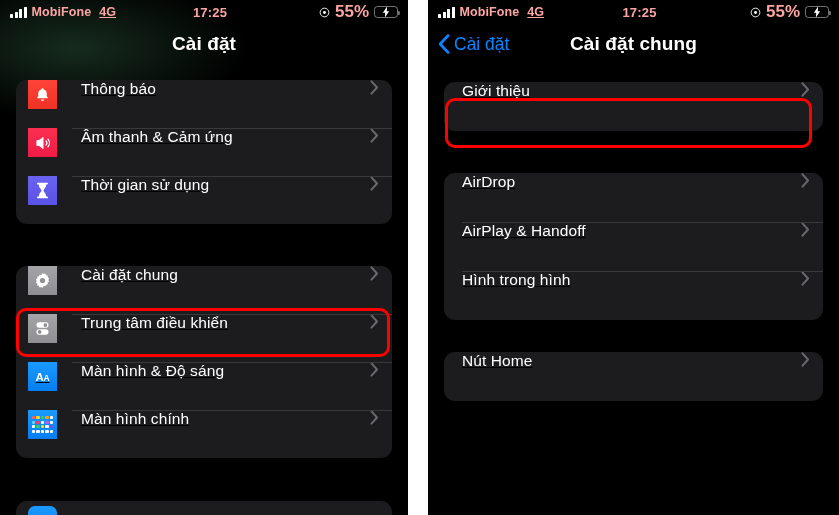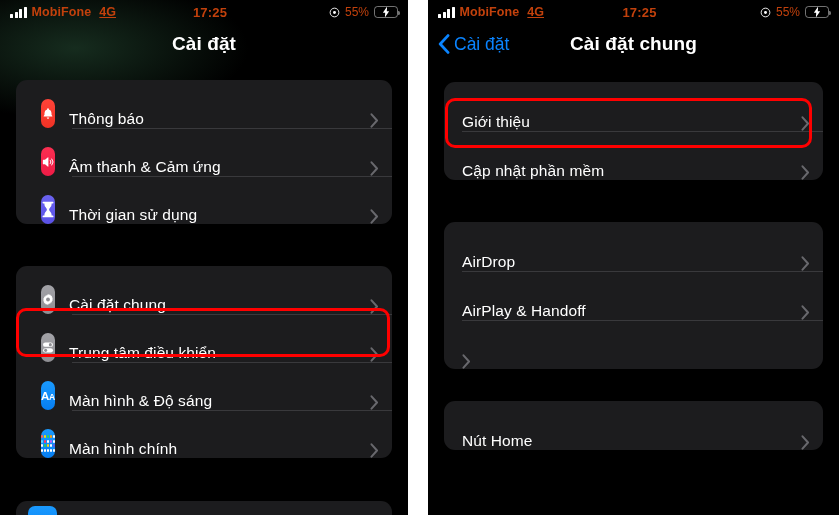--- a/index.html
+++ b/index.html
@@ -34,21 +34,21 @@
     background: radial-gradient(ellipse at 30% 40%, rgba(40,80,55,0.55), rgba(0,0,0,0) 70%);
     pointer-events: none;
   }
 
   
   .statusbar {
     position: relative;
     height: 24px;
     display: flex; align-items: center;
     padding: 0 10px;
-    color: #c2410c;
+    color: #fca5a5;
     font-size: 12.5px;
     font-weight: bold;
     z-index: 3;
   }
   .sb-left { display: flex; align-items: center; gap: 5px; }
   .bars { display: flex; align-items: flex-end; gap: 1.5px; height: 11px; }
   .bars i { display: block; width: 3px; background: #ffffff; border-radius: 0.5px; }
   .bars i:nth-child(1) { height: 4px; }
   .bars i:nth-child(2) { height: 6px; }
   .bars i:nth-child(3) { height: 8.5px; }
@@ -59,21 +59,21 @@
     position: absolute; left: 0; right: 0; text-align: center;
     font-size: 13px; font-weight: bold; letter-spacing: 0.2px;
     pointer-events: none;
     padding-left: 12px;
   }
   .sb-right {
     margin-left: auto; display: flex; align-items: center; gap: 5px;
     position: relative; z-index: 2;
   }
   .loc-icon { width: 11px; height: 11px; }
-  .batt-pct { font-size: 12px; font-weight: normal; }
+  .batt-pct { font-size: 17px; font-weight: bold; }
   .battery {
     position: relative; width: 24px; height: 12px;
     border: 1.2px solid rgba(255,255,255,0.45);
     border-radius: 3.5px; padding: 1px;
   }
   .battery::after {
     content: ""; position: absolute; right: -3.2px; top: 3.6px;
     width: 2px; height: 4px; border-radius: 0 1.5px 1.5px 0;
     background: rgba(255,255,255,0.45);
   }
@@ -115,38 +115,39 @@
     background: #1c1c1e;
     border-radius: 11px;
     overflow: hidden;
     margin-bottom: 0;
   }
   .group.spacer-lg { margin-bottom: 42px; }
   .group.spacer-md { margin-bottom: 32px; }
 
   .row {
     position: relative;
-    display: flex; align-items: flex-end;
+    display: flex; align-items: flex-start;
     height: 48px;
-    padding: 0 13px 0 25px;
+    padding: 0 13px 0 12px;
     cursor: pointer;
+    text-decoration: underline;
   }
   .row + .row::before {
     content: "";
     position: absolute; top: 0; height: 1px;
     background: #39393c;
   }
   .panel-left .row + .row::before { left: 56px; right: 0; }
   .panel-right .row + .row::before { left: 18px; right: 0; }
 
   .panel-right .row { padding-left: 18px; height: 49px; }
 
   .row-icon {
-    width: 14px; height: 29px; border-radius: 7px;
-    flex: none; margin-right: 14px;
+    width: 29px; height: 29px; border-radius: 0;
+    flex: none; margin-right: 24px;
     display: flex; align-items: center; justify-content: center;
   }
   .row-label {
     color: #ffffff;
     font-size: 15.5px;
     letter-spacing: 0.1px;
     flex: 1;
     white-space: nowrap;
   }
   .chevron {
@@ -422,48 +423,41 @@
 
       <div class="group spacer-lg">
         <div class="row">
           <span class="row-label">Giới thiệu</span>
           <span class="chevron">
             <svg width="9" height="15" viewBox="0 0 9 15">
                 <path d="M1.5 1.3 7 7.5l-5.5 6.2" fill="none" stroke="currentColor" stroke-width="2" stroke-linecap="round" stroke-linejoin="round"></path>
               </svg>
           </span>
         </div>
-        <div class="row">
-          <span class="row-label">Cập nhật phần mềm</span>
-          <span class="chevron">
-            <svg width="9" height="15" viewBox="0 0 9 15">
-                <path d="M1.5 1.3 7 7.5l-5.5 6.2" fill="none" stroke="currentColor" stroke-width="2" stroke-linecap="round" stroke-linejoin="round"></path>
-              </svg>
-          </span>
-        </div>
       </div>
 
       <div class="group spacer-md">
         <div class="row">
           <span class="row-label">AirDrop</span>
           <span class="chevron">
             <svg width="9" height="15" viewBox="0 0 9 15">
                 <path d="M1.5 1.3 7 7.5l-5.5 6.2" fill="none" stroke="currentColor" stroke-width="2" stroke-linecap="round" stroke-linejoin="round"></path>
               </svg>
           </span>
         </div>
         <div class="row">
           <span class="row-label">AirPlay &amp; Handoff</span>
           <span class="chevron">
             <svg width="9" height="15" viewBox="0 0 9 15">
                 <path d="M1.5 1.3 7 7.5l-5.5 6.2" fill="none" stroke="currentColor" stroke-width="2" stroke-linecap="round" stroke-linejoin="round"></path>
               </svg>
           </span>
         </div>
         <div class="row">
+          <span class="row-label">Hình trong hình</span>
           <span class="chevron">
             <svg width="9" height="15" viewBox="0 0 9 15">
                 <path d="M1.5 1.3 7 7.5l-5.5 6.2" fill="none" stroke="currentColor" stroke-width="2" stroke-linecap="round" stroke-linejoin="round"></path>
               </svg>
           </span>
         </div>
       </div>
 
       <div class="group">
         <div class="row">

